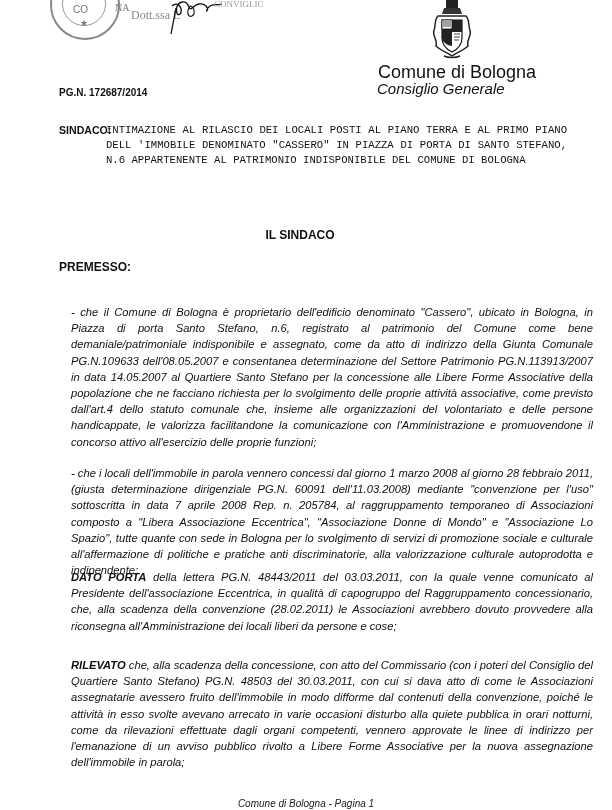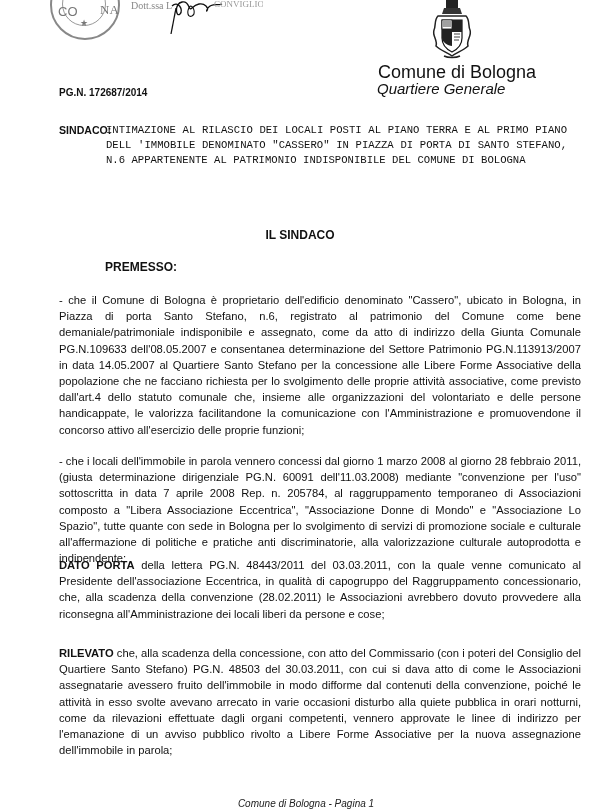--- a/index.html
+++ b/index.html
@@ -9,24 +9,24 @@
     }
     .stamp {
       position: absolute; left: 50px; top: -30px; width: 66px; height: 66px;
       border: 2px solid #888; border-radius: 50%;
     }
     .stamp::before {
       content: ""; position: absolute; left: 10px; top: 10px; width: 42px; height: 42px;
       border: 1px solid #999; border-radius: 50%;
     }
     .stamp-star { position: absolute; left: 28px; top: 22px; font-size: 9px; color: #777; }
-    .stamp-letters { position: absolute; font-size: 13px; color: #777; }
+    .stamp-letters { position: absolute; font-size: 10px; color: #777; margin-left: 15px; }
     .signature-label {
-      position: absolute; left: 131px; top: 0px; font-family: "Liberation Serif", serif;
-      font-size: 10px; color: #888;
+      position: absolute; left: 131px; top: 8px; font-family: "Liberation Serif", serif;
+      font-size: 12px; color: #888;
     }
     .signature-svg { position: absolute; left: 168px; top: 0px; }
     .coat-of-arms { position: absolute; left: 430px; top: 0px; }
     .org-name {
       position: absolute; left: 378px; top: 62px; font-size: 18px; color: #111;
     }
     .org-dept {
       position: absolute; left: 377px; top: 80px; font-size: 15px; font-style: italic; color: #111;
     }
     .protocol {
@@ -35,25 +35,25 @@
     .subject {
       position: absolute; left: 59px; top: 123px; width: 540px; font-size: 10.6px; line-height: 14.8px;
     }
     .subject-label { position: absolute; left: 0; top: 0; font-weight: bold; }
     .subject-text { position: absolute; left: 47px; top: 0; width: 461px; text-align: justify; font-family: Liberation Mono, monospace; }
     .title {
       position: absolute; left: 0; width: 600px; top: 228px; text-align: center;
       font-size: 12px; font-weight: bold;
     }
     .section-label {
-      position: absolute; left: 59px; top: 260px; font-size: 12px; font-weight: bold; margin-left: 46px;
+      position: absolute; left: 59px; top: 260px; font-size: 12px; font-weight: bold;
     }
     .para {
       position: absolute; left: 59px; width: 522px; font-size: 11.2px; line-height: 16.2px;
-      text-align: justify; margin: 0;
+      text-align: justify; margin: 12px; font-style: italic;
     }
     .para b { font-weight: bold; }
     .footer {
       position: absolute; left: 0; width: 612px; top: 798px; text-align: center;
       font-size: 10px; font-style: italic; color: #222;
     }
   </style>
 </head>
 <body>
 
@@ -79,21 +79,21 @@
   <rect x="12" y="20" width="10" height="9" fill="#fff" stroke="#111" stroke-width="0.8"></rect>
   <path d="M13 22 L21 22 M13 24 L21 24 M13 26 L21 26" stroke="#111" stroke-width="0.8"></path>
   <path d="M22 20 L32 20 L32 29 L22 29 Z" fill="#222"></path>
   <path d="M12 29 L32 29 L32 32 L12 32 Z" fill="#222"></path>
   <path d="M12 32 L22 32 L22 46 C18 46, 12 42, 12 38 Z" fill="#222"></path>
   <path d="M24 34 L30 34 M24 37 L30 37 M24 40 L29 40" stroke="#111" stroke-width="0.8"></path>
   <path d="M14 56 C18 58, 26 58, 30 56" stroke="#222" stroke-width="1.5" fill="none"></path>
 </svg>
 
 <div class="org-name">Comune di Bologna</div>
-<div class="org-dept">Quartiere Generale</div>
+<div class="org-dept">Consiglio Generale</div>
 <div class="protocol">PG.N. 172687/2014</div>
 
 <div class="subject">
   <span class="subject-label">SINDACO:</span>
   <div class="subject-text">INTIMAZIONE AL RILASCIO DEI LOCALI POSTI AL PIANO TERRA E AL PRIMO PIANO DELL 'IMMOBILE DENOMINATO "CASSERO" IN PIAZZA DI PORTA DI SANTO STEFANO, N.6 APPARTENENTE AL PATRIMONIO INDISPONIBILE DEL COMUNE DI BOLOGNA</div>
 </div>
 
 <div class="title">IL SINDACO</div>
 <div class="section-label">PREMESSO:</div>
 

